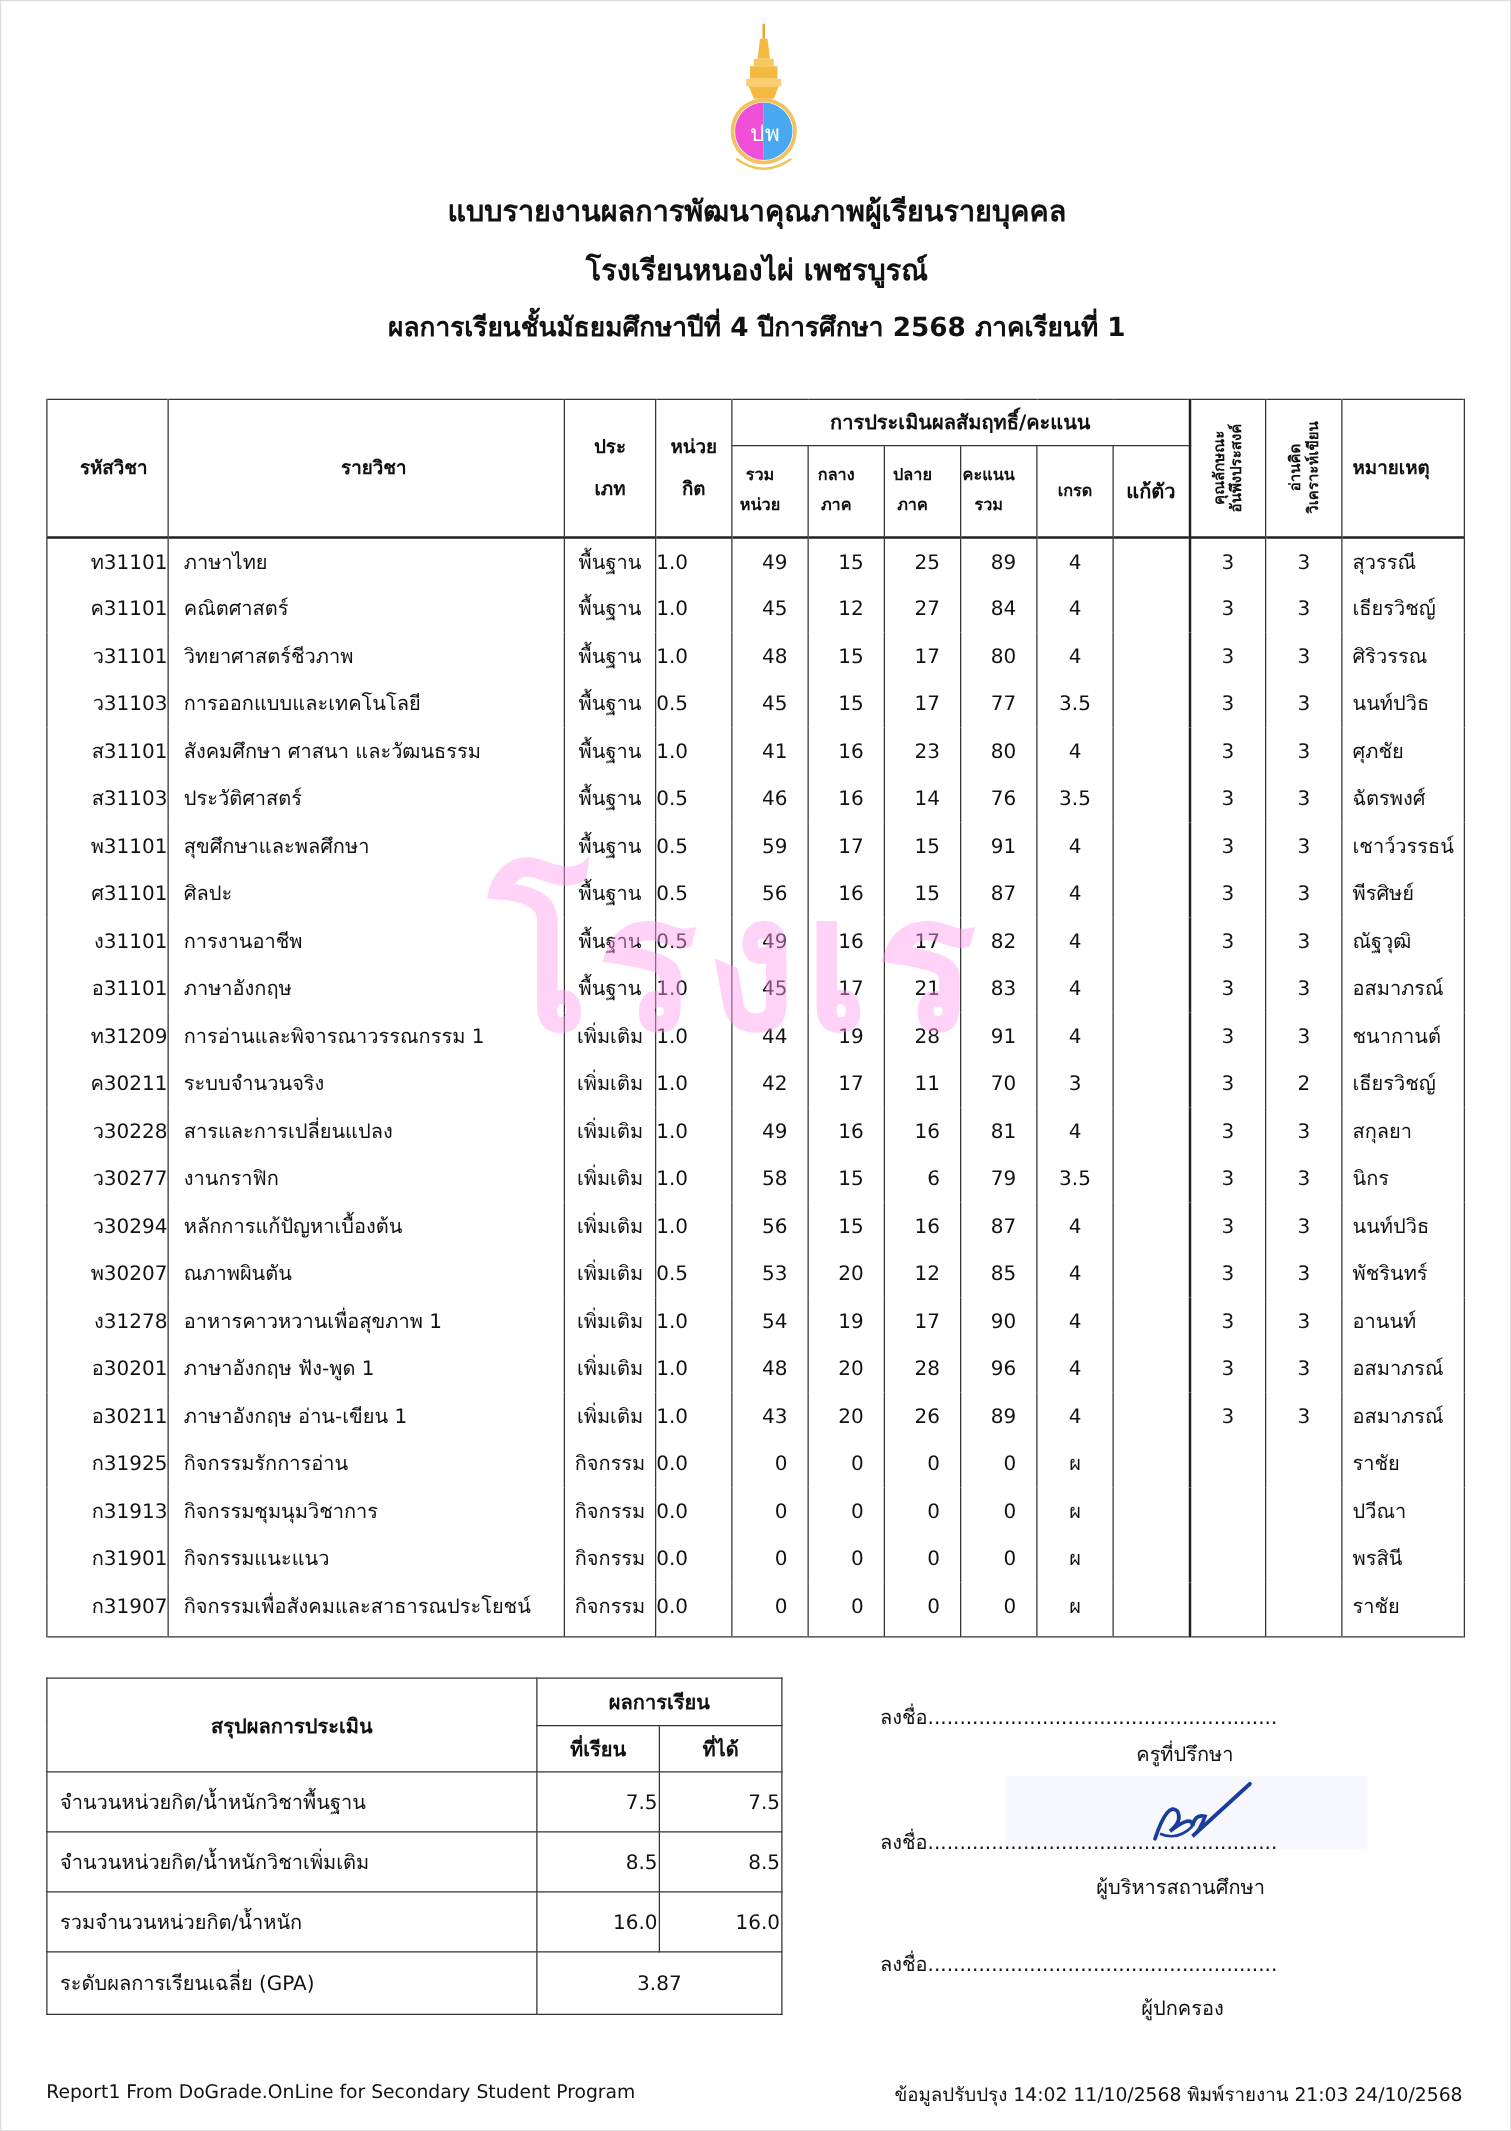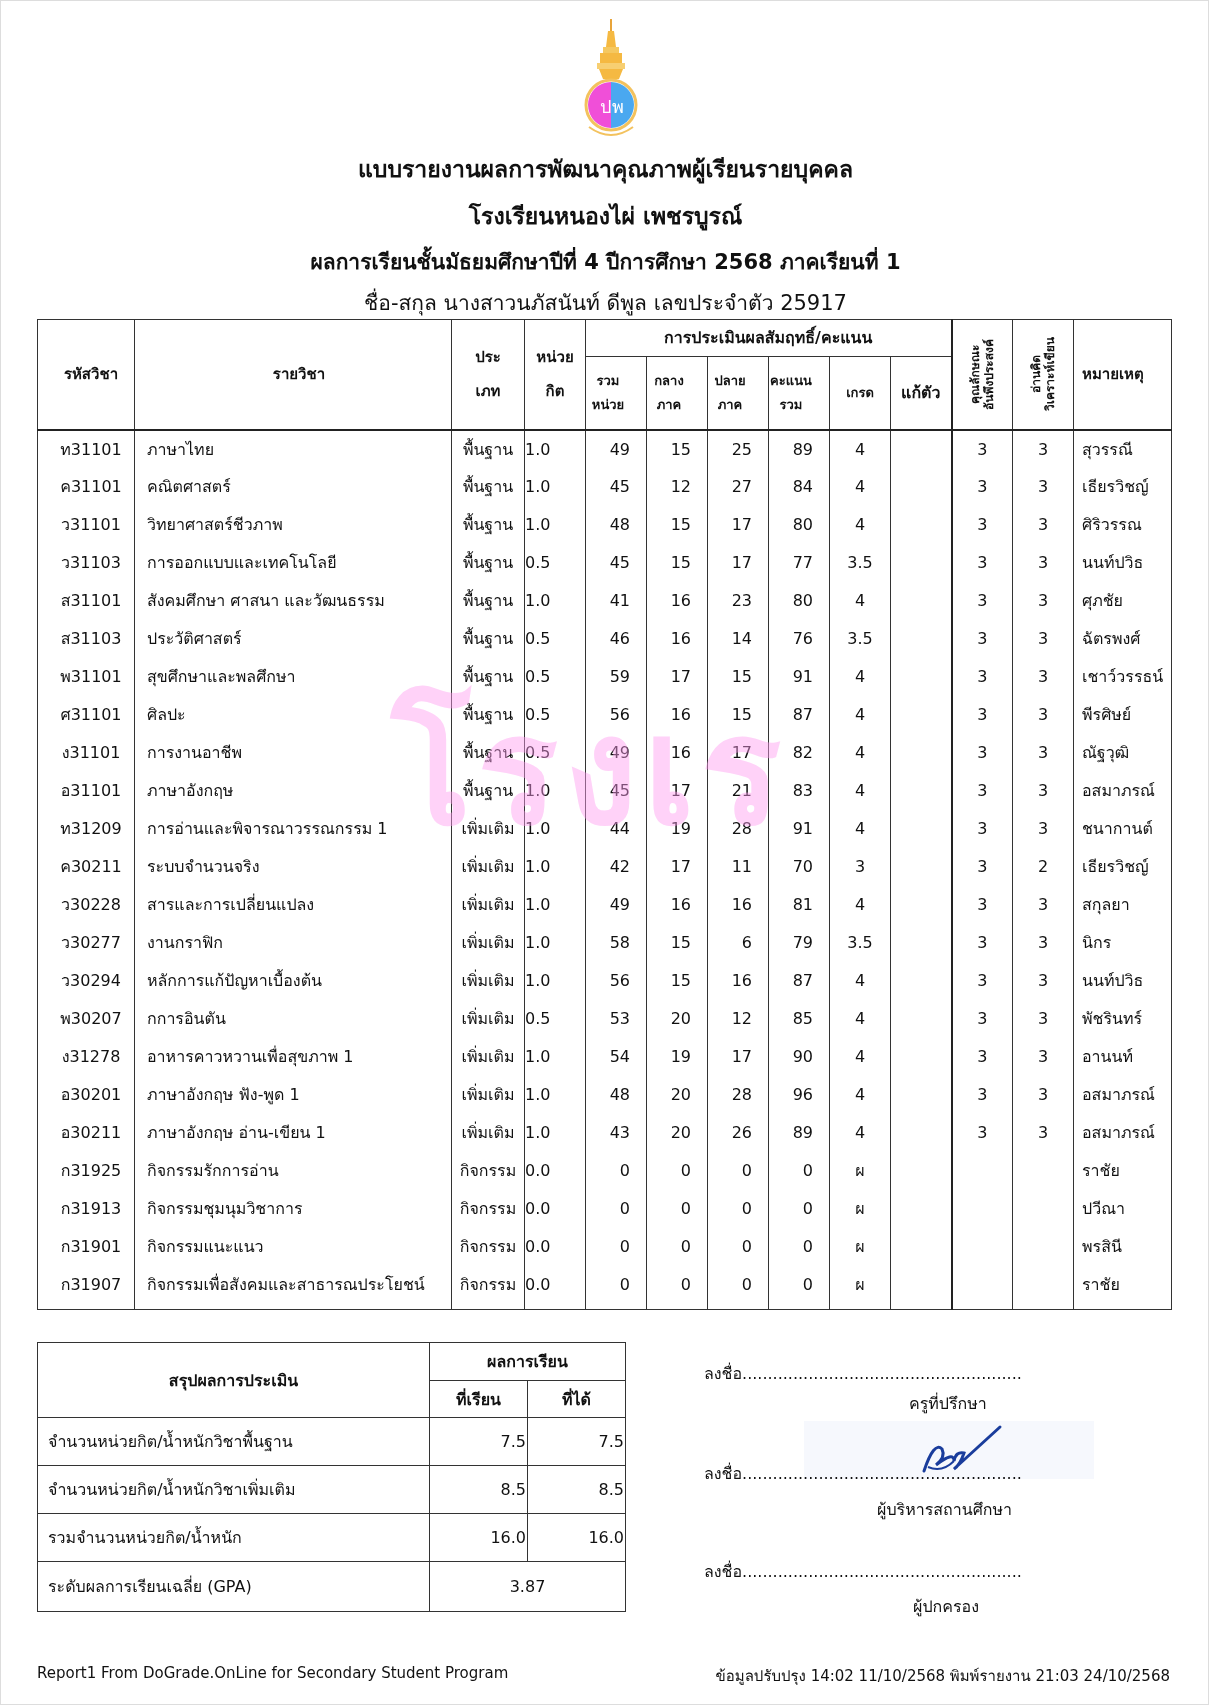--- a/index.html
+++ b/index.html
@@ -11,21 +11,21 @@
   .t2{top:197px;font-size:23px;}
   .t3{top:244px;font-size:21px;}
   .t4{top:285px;font-size:21px;font-weight:normal;}
   table.grades{position:absolute;left:36px;top:318px;border-collapse:collapse;font-size:16px;}
   table.grades td, table.grades th{border-left:1.5px solid #333;border-right:1.5px solid #333;padding:0;box-sizing:border-box;}
   table.grades{border:1.5px solid #333;}
   table.grades thead th{border-bottom:2px solid #222;font-weight:bold;font-size:14px;text-align:center;vertical-align:middle;}
   .h-group{border-bottom:1.5px solid #333 !important;height:36px;font-size:16px !important;}
   .vert{writing-mode:vertical-rl;transform:rotate(180deg);font-size:12px;line-height:14px;margin:auto;white-space:pre;}
   table.grades tbody td{height:38px;font-size:16px;}
-  .c-code{width:97px;padding-left:10px !important;text-align:center;}
+  .c-code{width:97px;padding-left:10px !important;text-align:right;}
   .c-name{width:317px;padding-left:12px !important;text-align:left;white-space:nowrap;}
   .c-type{width:73px;text-align:center;}
   .c-cred{width:61px;text-align:left;}
   .c-num{width:61px;text-align:right;padding-right:16px !important;}
   .c-grade{width:61px;text-align:center;}
   .c-fix{width:61px;}
   .c-attr{width:61px;text-align:center;}
   .c-note{width:98px;padding-left:8px !important;text-align:left;white-space:nowrap;}
   .thick-l{border-left:2.5px solid #222 !important;}
   .watermark{position:absolute;left:390px;top:650px;font-size:150px;color:#ff9cf0;opacity:0.45;font-weight:bold;pointer-events:none;letter-spacing:6px;}
@@ -56,21 +56,20 @@
     <path d="M32 65 A22 22 0 0 0 32 111 Z" fill="#f04fd8"></path>
     <path d="M32 65 A22 22 0 0 1 32 111 Z" fill="#4aa8f0"></path>
     <text x="21" y="96" font-size="18" fill="#fff" font-family="DejaVu Sans, sans-serif">ป</text>
     <text x="33" y="96" font-size="18" fill="#fff" font-family="DejaVu Sans, sans-serif">พ</text>
     <path d="M10 110 Q32 126 54 110" fill="none" stroke="#f3c25e" stroke-width="2"></path>
   </svg>
 
   <div class="title t1">แบบรายงานผลการพัฒนาคุณภาพผู้เรียนรายบุคคล</div>
   <div class="title t2">โรงเรียนหนองไผ่  เพชรบูรณ์</div>
   <div class="title t3">ผลการเรียนชั้นมัธยมศึกษาปีที่ 4  ปีการศึกษา 2568  ภาคเรียนที่ 1</div>
-  <div class="title t4">ชื่อ-สกุล  นางสาวนภัสนันท์  ดีพูล  เลขประจำตัว 25917</div>
 
   <table class="grades">
     <thead>
       <tr>
         <th rowspan="2" class="c-code" style="text-align:center;padding-left:0;font-size:15px;">รหัสวิชา</th>
         <th rowspan="2" class="c-name" style="text-align:center;padding-left:0;font-size:15px;">รายวิชา</th>
         <th rowspan="2" class="c-type" style="white-space:pre-line;line-height:34px;font-size:15px;">ประ
 เภท</th>
         <th rowspan="2" class="c-cred" style="white-space:pre-line;line-height:34px;font-size:15px;">หน่วย
 กิต</th>
@@ -319,21 +318,21 @@
           <td class="c-num">16</td>
           <td class="c-num">87</td>
           <td class="c-grade">4</td>
           <td class="c-fix"></td>
           <td class="c-attr thick-l">3</td>
           <td class="c-attr">3</td>
           <td class="c-note">นนท์ปวิธ</td>
         </tr>
         <tr>
           <td class="c-code">พ30207</td>
-          <td class="c-name">กการอินตัน</td>
+          <td class="c-name">ณภาพผินตัน</td>
           <td class="c-type">เพิ่มเติม</td>
           <td class="c-cred">0.5</td>
           <td class="c-num">53</td>
           <td class="c-num">20</td>
           <td class="c-num">12</td>
           <td class="c-num">85</td>
           <td class="c-grade">4</td>
           <td class="c-fix"></td>
           <td class="c-attr thick-l">3</td>
           <td class="c-attr">3</td>

